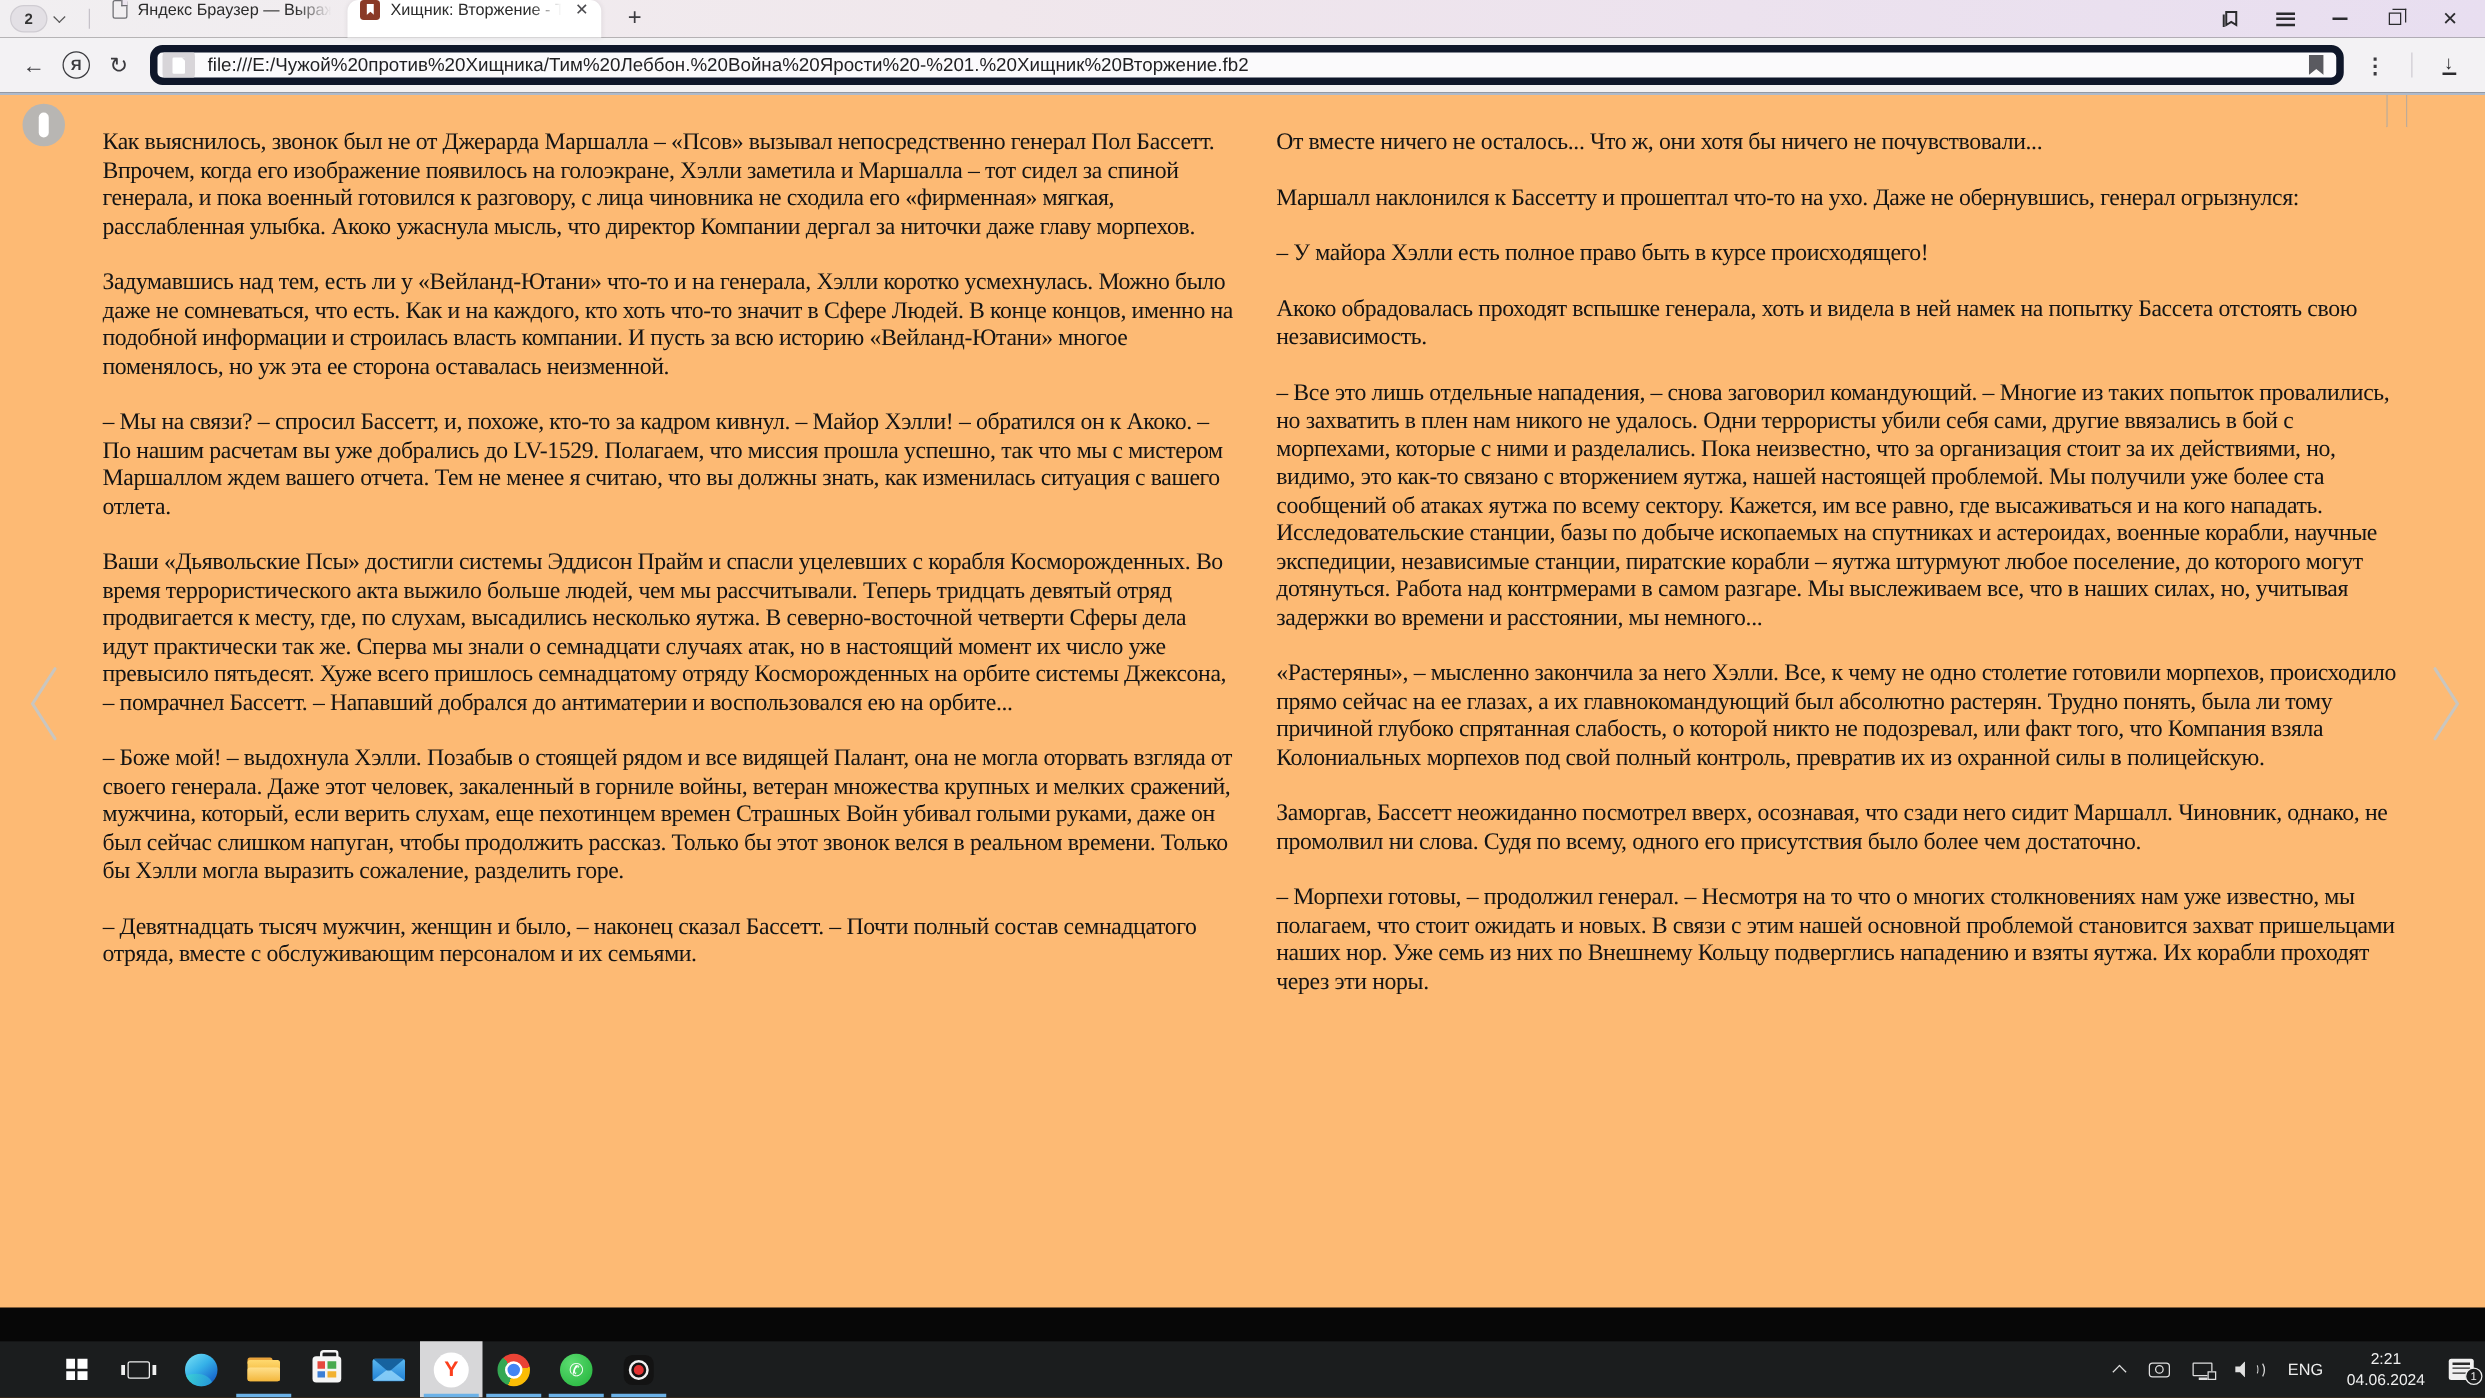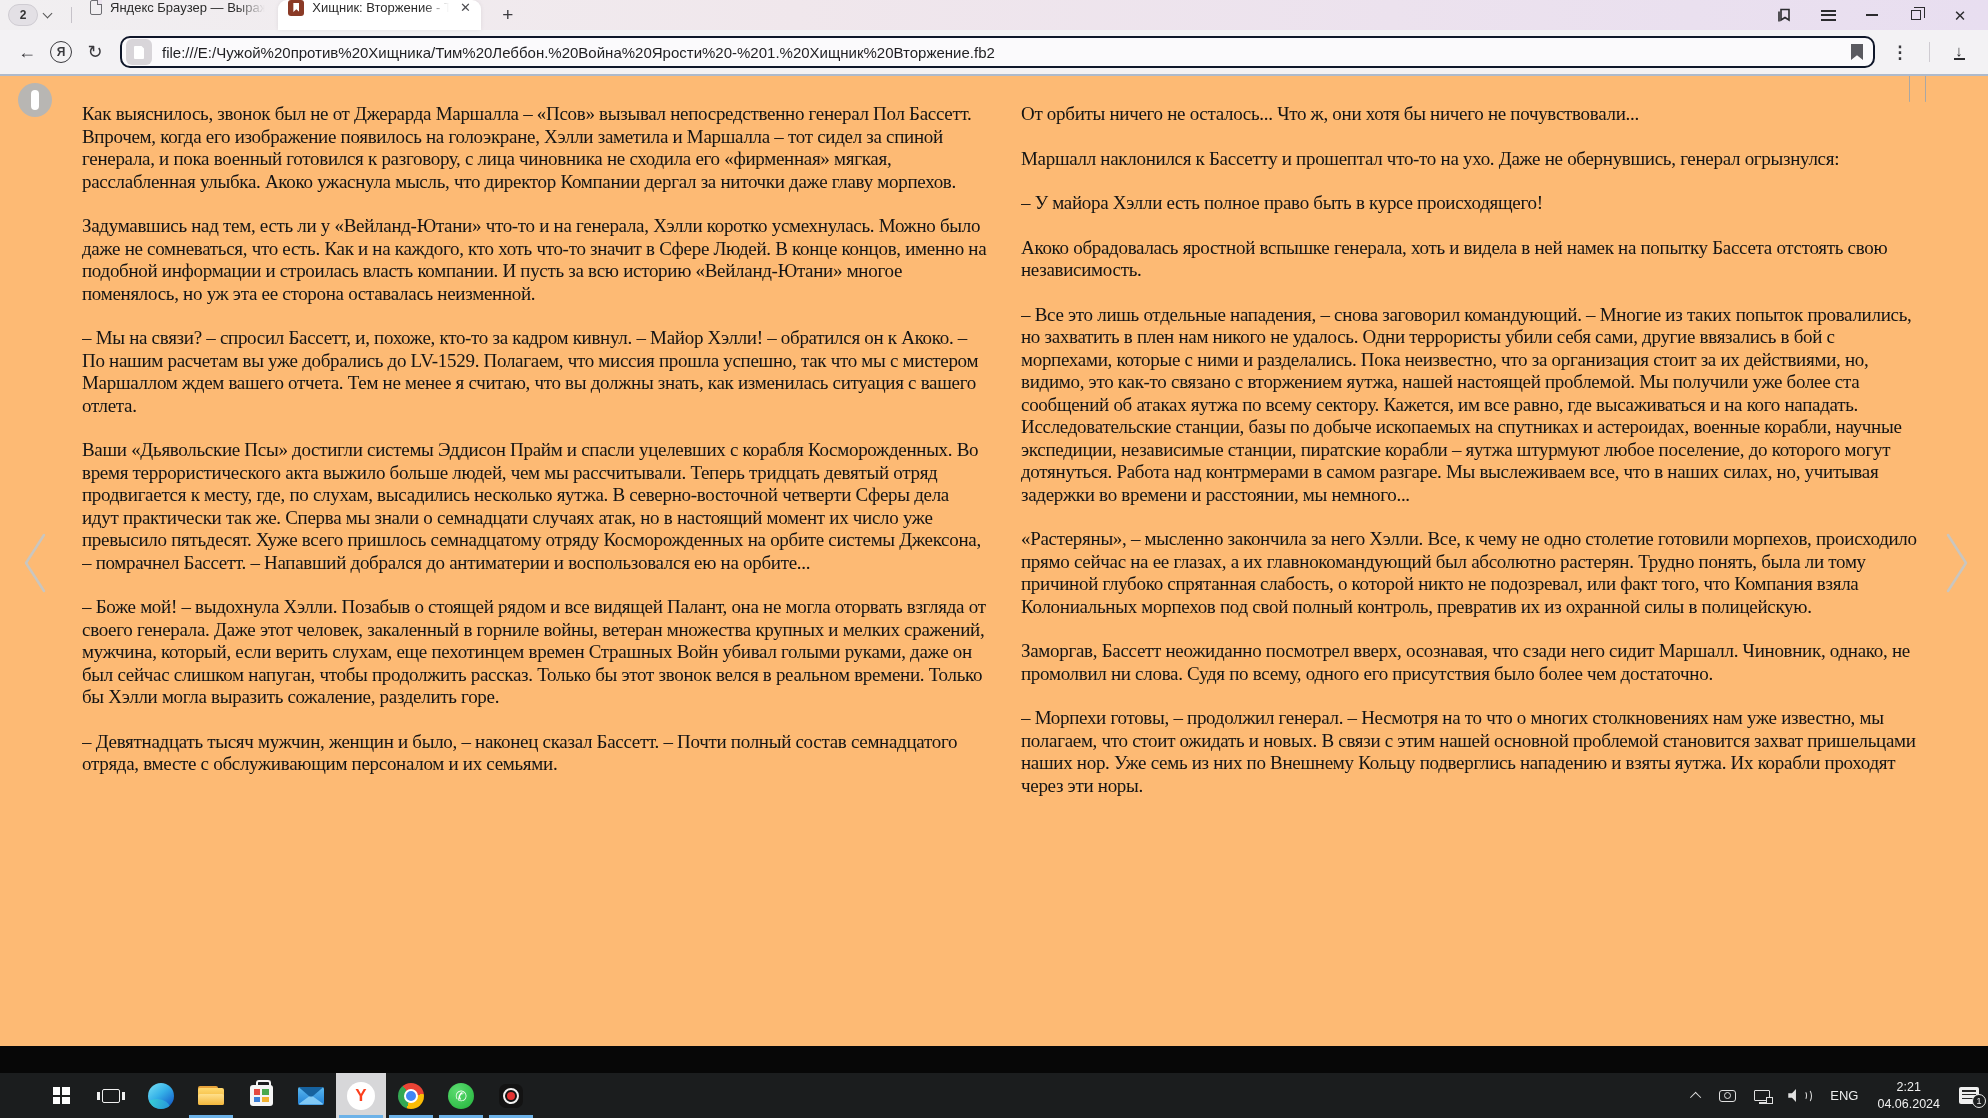--- a/index.html
+++ b/index.html
@@ -41,21 +41,21 @@
   .min-glyph{ width:12px; height:2px; background:#2b2b2e;}
   .restore-glyph{ width:10px; height:10px; border:1.6px solid #2b2b2e; position:relative; background:transparent;}
   .restore-glyph::before{ content:""; position:absolute; left:2px; top:-4.5px; width:10px; height:10px; border:1.6px solid #2b2b2e; border-left:none; border-bottom:none;}
   .close-glyph{ font-size:15px; color:#2b2b2e; line-height:1;}
 
   
   .addressbar{ height:44px; background:#f3f2f4; display:flex; align-items:center; padding:0 14px 0 12px; gap:4px;}
   .nav-ico{ width:30px; height:30px; display:flex; align-items:center; justify-content:center; color:#3a3a3e; font-size:18px; cursor:pointer; flex:none;}
   .ya-circle{ width:22px; height:22px; border:1.6px solid #3a3a3e; border-radius:50%; display:flex; align-items:center; justify-content:center;
     font-size:12px; font-weight:bold; color:#3a3a3e;}
-  .url-pill{ flex:1; height:32px; background:#fbfafc; border:2px solid #0f172a; border-radius:10px;
+  .url-pill{ flex:1; height:32px; background:#fbfafc; border:6px solid #0f172a; border-radius:10px;
     display:flex; align-items:center; padding:0 10px 0 4px; margin:0 6px; overflow:hidden;}
   .page-chip{ width:26px; height:26px; background:#d8d5d9; border-radius:6px; display:flex; align-items:center; justify-content:center; margin-right:10px; flex:none;}
   .page-chip .sheet{ width:10px; height:13px; background:#fff; border-radius:1px; position:relative;}
   .page-chip .sheet::after{ content:""; position:absolute; right:0; top:0; width:3px; height:3px; background:#d8d5d9; clip-path:polygon(0 0,100% 100%,100% 0);}
   .url-text{ font-size:15px; color:#1f1f22; white-space:nowrap; overflow:hidden; flex:1;}
   .bm-flag{ width:12px; height:16px; background:#5a5a60; clip-path:polygon(0 0,100% 0,100% 100%,50% 70%,0 100%); margin-left:10px; flex:none; cursor:pointer;}
   .dots-v{ font-size:17px; font-weight:bold; color:#3a3a3e; letter-spacing:0;}
   .addr-sep{ width:1px; height:20px; background:#cfccd2; margin:0 10px;}
   .dl-wrap{ display:flex; flex-direction:column; align-items:center; cursor:pointer;}
   .dl-arrow{ font-size:15px; color:#2b2b2e; line-height:.9;}
@@ -225,24 +225,24 @@
 
       <p class="para">Как выяснилось, звонок был не от Джерарда Маршалла – «Псов» вызывал непосредственно генерал Пол Бассетт. Впрочем, когда его изображение появилось на голоэкране, Хэлли заметила и Маршалла – тот сидел за спиной генерала, и пока военный готовился к разговору, с лица чиновника не сходила его «фирменная» мягкая, расслабленная улыбка. Акоко ужаснула мысль, что директор Компании дергал за ниточки даже главу морпехов.</p>
           <p class="para">Задумавшись над тем, есть ли у «Вейланд-Ютани» что-то и на генерала, Хэлли коротко усмехнулась. Можно было даже не сомневаться, что есть. Как и на каждого, кто хоть что-то значит в Сфере Людей. В конце концов, именно на подобной информации и строилась власть компании. И пусть за всю историю «Вейланд-Ютани» многое поменялось, но уж эта ее сторона оставалась неизменной.</p>
           <p class="para">– Мы на связи? – спросил Бассетт, и, похоже, кто-то за кадром кивнул. – Майор Хэлли! – обратился он к Акоко. – По нашим расчетам вы уже добрались до LV-1529. Полагаем, что миссия прошла успешно, так что мы с мистером Маршаллом ждем вашего отчета. Тем не менее я считаю, что вы должны знать, как изменилась ситуация с вашего отлета.</p>
           <p class="para">Ваши «Дьявольские Псы» достигли системы Эддисон Прайм и спасли уцелевших с корабля Косморожденных. Во время террористического акта выжило больше людей, чем мы рассчитывали. Теперь тридцать девятый отряд продвигается к месту, где, по слухам, высадились несколько яутжа. В северно-восточной четверти Сферы дела идут практически так же. Сперва мы знали о семнадцати случаях атак, но в настоящий момент их число уже превысило пятьдесят. Хуже всего пришлось семнадцатому отряду Косморожденных на орбите системы Джексона, – помрачнел Бассетт. – Напавший добрался до антиматерии и воспользовался ею на орбите...</p>
           <p class="para">– Боже мой! – выдохнула Хэлли. Позабыв о стоящей рядом и все видящей Палант, она не могла оторвать взгляда от своего генерала. Даже этот человек, закаленный в горниле войны, ветеран множества крупных и мелких сражений, мужчина, который, если верить слухам, еще пехотинцем времен Страшных Войн убивал голыми руками, даже он был сейчас слишком напуган, чтобы продолжить рассказ. Только бы этот звонок велся в реальном времени. Только бы Хэлли могла выразить сожаление, разделить горе.</p>
           <p class="para">– Девятнадцать тысяч мужчин, женщин и было, – наконец сказал Бассетт. – Почти полный состав семнадцатого отряда, вместе с обслуживающим персоналом и их семьями.</p>
         </div>
       <div class="col">
 
-      <p class="para">От орбиты ничего не осталось... Что ж, они хотя бы ничего не почувствовали...</p>
+      <p class="para">От вместе ничего не осталось... Что ж, они хотя бы ничего не почувствовали...</p>
           <p class="para">Маршалл наклонился к Бассетту и прошептал что-то на ухо. Даже не обернувшись, генерал огрызнулся:</p>
           <p class="para">– У майора Хэлли есть полное право быть в курсе происходящего!</p>
-          <p class="para">Акоко обрадовалась яростной вспышке генерала, хоть и видела в ней намек на попытку Бассета отстоять свою независимость.</p>
+          <p class="para">Акоко обрадовалась проходят вспышке генерала, хоть и видела в ней намек на попытку Бассета отстоять свою независимость.</p>
           <p class="para">– Все это лишь отдельные нападения, – снова заговорил командующий. – Многие из таких попыток провалились, но захватить в плен нам никого не удалось. Одни террористы убили себя сами, другие ввязались в бой с морпехами, которые с ними и разделались. Пока неизвестно, что за организация стоит за их действиями, но, видимо, это как-то связано с вторжением яутжа, нашей настоящей проблемой. Мы получили уже более ста сообщений об атаках яутжа по всему сектору. Кажется, им все равно, где высаживаться и на кого нападать. Исследовательские станции, базы по добыче ископаемых на спутниках и астероидах, военные корабли, научные экспедиции, независимые станции, пиратские корабли – яутжа штурмуют любое поселение, до которого могут дотянуться. Работа над контрмерами в самом разгаре. Мы выслеживаем все, что в наших силах, но, учитывая задержки во времени и расстоянии, мы немного...</p>
           <p class="para">«Растеряны», – мысленно закончила за него Хэлли. Все, к чему не одно столетие готовили морпехов, происходило прямо сейчас на ее глазах, а их главнокомандующий был абсолютно растерян. Трудно понять, была ли тому причиной глубоко спрятанная слабость, о которой никто не подозревал, или факт того, что Компания взяла Колониальных морпехов под свой полный контроль, превратив их из охранной силы в полицейскую.</p>
           <p class="para">Заморгав, Бассетт неожиданно посмотрел вверх, осознавая, что сзади него сидит Маршалл. Чиновник, однако, не промолвил ни слова. Судя по всему, одного его присутствия было более чем достаточно.</p>
           <p class="para">– Морпехи готовы, – продолжил генерал. – Несмотря на то что о многих столкновениях нам уже известно, мы полагаем, что стоит ожидать и новых. В связи с этим нашей основной проблемой становится захват пришельцами наших нор. Уже семь из них по Внешнему Кольцу подверглись нападению и взяты яутжа. Их корабли проходят через эти норы.</p>
         </div>
     </div>
   </div>
 
   <div class="black-strip"></div>
 

